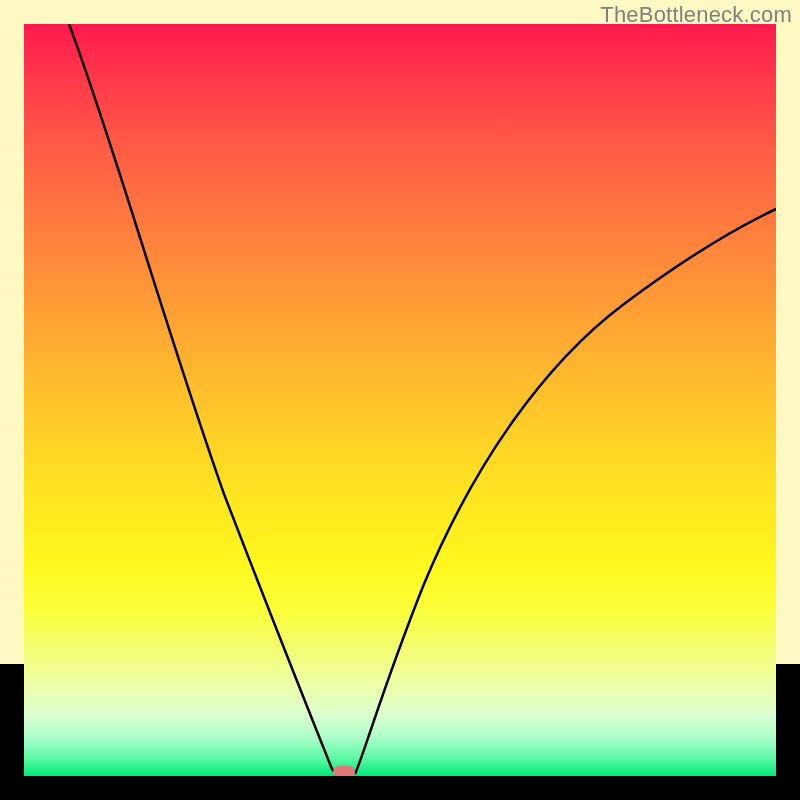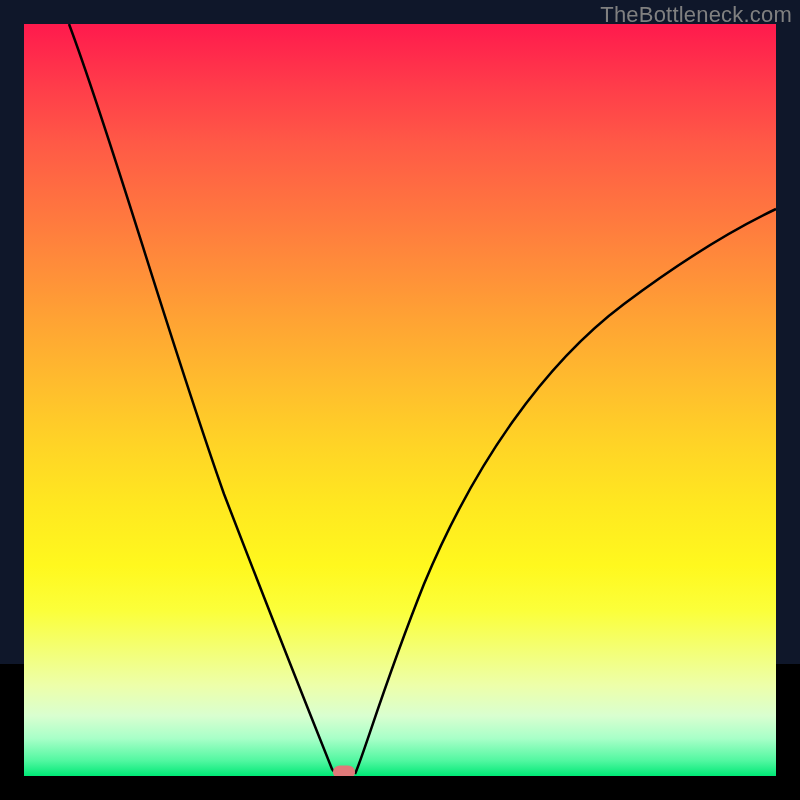--- a/index.html
+++ b/index.html
@@ -9,21 +9,21 @@
     background: #000;
     position: relative;
     font-family: Arial, sans-serif;
   }
   .frame {
     position: absolute;
     top: 0;
     left: 0;
     width: 800px;
     height: 664px;
-    background: #0f172a;
+    background: #fef9c3;
   }
   .plot-area {
     position: absolute;
     top: 24px;
     left: 24px;
     width: 752px;
     height: 752px;
     background: linear-gradient(to bottom,
       #ff1a4d 0%,
       #ff3b4a 8%,

